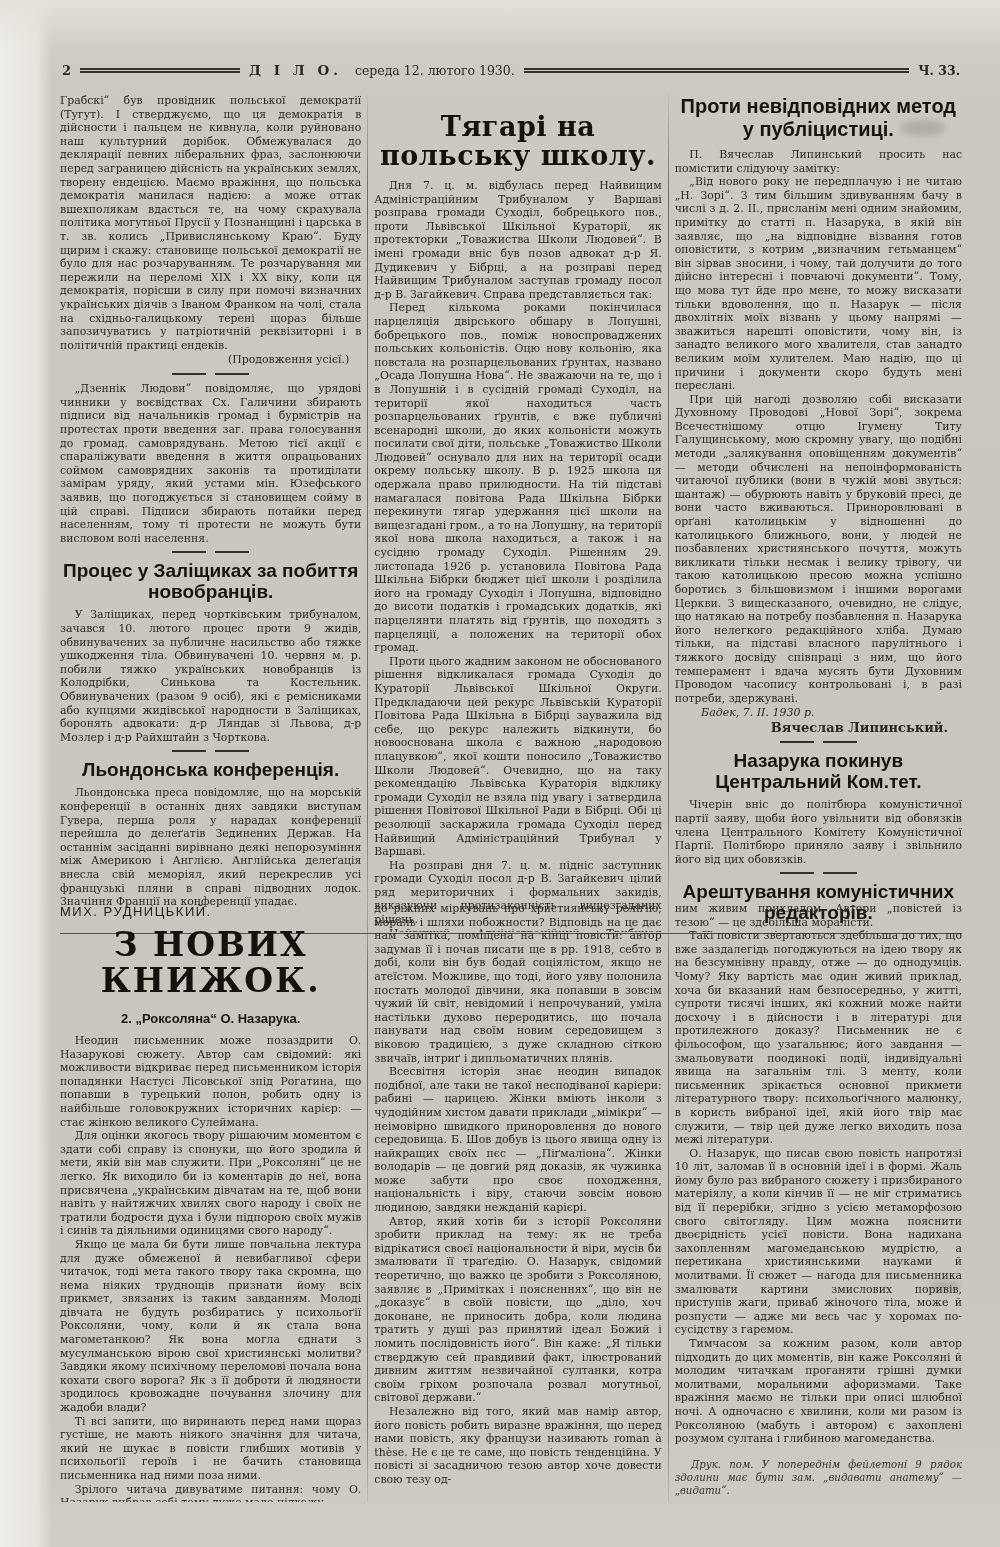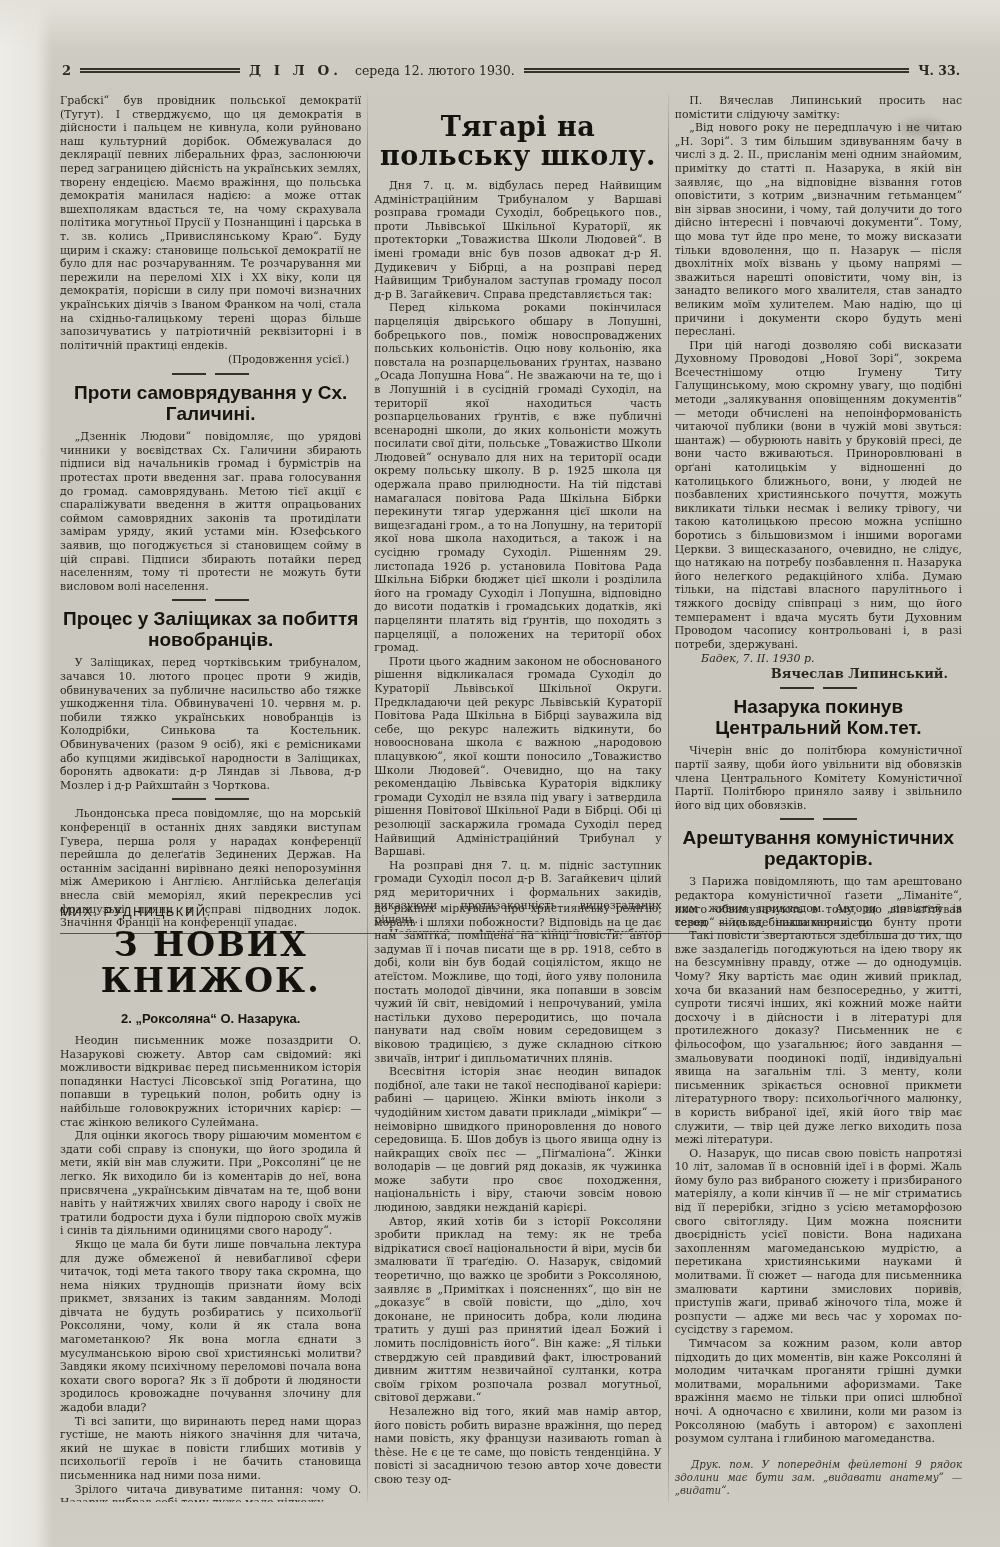--- a/index.html
+++ b/index.html
@@ -72,40 +72,40 @@
     <div class="col col1">
       <article>
         <p class="para noindent">Грабскі“ був провідник польської демократії (Тугут). І стверджуємо, що ця демократія в дійсности і пальцем не кивнула, коли руйновано наш культурний дорібок. Обмежувалася до деклярації певних ліберальних фраз, заслонюючи перед заграницею дійсність на українських землях, творену ендецією. Маємо вражіння, що польська демократія манилася надією: а може оттак вшехполякам вдасться те, на чому скрахувала політика могутньої Прусії у Познанщині і царська в т. зв. колись „Привислянському Краю“. Буду щирим і скажу: становище польської демократії не було для нас розчаруванням. Те розчарування ми пережили на переломі XIX і XX віку, коли ця демократія, порісши в силу при помочі визначних українських діячів з Іваном Франком на чолі, стала на східньо-галицькому терені щораз більше запозичуватись у патріотичній реквізиторні і в політичній практиці ендеків.</p>
         <p class="cont-footer">(Продовження усієї.)</p>
       </article>
       <div class="divider">
           <span></span>
           <span></span>
         </div>
       <article>
-        <h2 class="h-sans h1-col1">Проти самоврядування у Сх. Галичині.</h2>
         <div>
             <p class="para">„Дзеннік Людови“ повідомляє, що урядові чинники у воєвідствах Сх. Галичини збирають підписи від начальників громад і бурмістрів на протестах проти введення заг. права голосування до громад. самоврядувань. Метою тієї акції є спараліжувати введення в життя опрацьованих соймом самоврядних законів та протиділати замірам уряду, який устами мін. Юзефського заявив, що погоджується зі становищем сойму в цій справі. Підписи збирають потайки перед населенням, тому ті протести не можуть бути висловом волі населення.</p>
           </div>
       </article>
       <div class="divider">
           <span></span>
           <span></span>
         </div>
       <article>
         <h2 class="h-sans h1-col1">Процес у Заліщиках за побиття новобранців.</h2>
         <div>
             <p class="para">У Заліщиках, перед чортківським трибуналом, зачався 10. лютого процес проти 9 жидів, обвинувачених за публичне насильство або тяжке ушкодження тіла. Обвинувачені 10. червня м. р. побили тяжко українських новобранців із Колодрібки, Синькова та Костельник. Обвинувачених (разом 9 осіб), які є ремісниками або купцями жидівської народности в Заліщиках, боронять адвокати: д-р Ляндав зі Львова, д-р Мозлер і д-р Райхштайн з Чорткова.</p>
           </div>
       </article>
       <div class="divider">
           <span></span>
           <span></span>
         </div>
       <article>
+        <h2 class="h-sans h1-col1">Льондонська конференція.</h2>
         <div>
             <p class="para">Льондонська преса повідомляє, що на морській конференції в останніх днях завдяки виступам Гувера, перша роля у нарадах конференції перейшла до делеґатів Зединених Держав. На останнім засіданні вирівнано деякі непорозуміння між Америкою і Англією. Англійська делеґація внесла свій меморіял, який перекреслив усі французькі пляни в справі підводних лодок. Значіння Франції на конференції упадає.</p>
           </div>
       </article>
     </div>
 
     <div class="vrule"></div>
 
     <div class="col col2">
       <article>
@@ -118,20 +118,21 @@
             <p class="para">Найвищий Адміністраційний Трибунал прихилився до виводів д-ра Загайкевича і запізване рішення Львівської Кураторії скасував.</p>
           </div>
       </article>
 
     </div>
 
     <div class="vrule"></div>
 
     <div class="col col3">
       <article>
+        <h1 class="h-sans h-col3-main">Проти невідповідних метод у публіцистиці.</h1>
         <div>
             <p class="para">П. Вячеслав Липинський просить нас помістити слідуючу замітку:</p>
             <p class="para">„Від нового року не передплачую і не читаю „Н. Зорі“. З тим більшим здивуванням бачу в числі з д. 2. ІІ., присланім мені одним знайомим, примітку до статті п. Назарука, в якій він заявляє, що „на відповідне візвання готов оповістити, з котрим „визначним гетьманцем“ він зірвав зносини, і чому, тай долучити до того дійсно інтересні і повчаючі документи“. Тому, що мова тут йде про мене, то можу висказати тільки вдоволення, що п. Назарук — після двохлітніх моїх візвань у цьому напрямі — зважиться нарешті оповістити, чому він, із занадто великого мого хвалителя, став занадто великим моїм хулителем. Маю надію, що ці причини і документи скоро будуть мені переслані.</p>
             <p class="para">При цій нагоді дозволяю собі висказати Духовному Проводові „Нової Зорі“, зокрема Всечестнішому отцю Ігумену Титу Галущинському, мою скромну увагу, що подібні методи „залякування оповіщенням документів“ — методи обчислені на непоінформованість читаючої публики (вони в чужій мові звуться: шантаж) — обурюють навіть у бруковій пресі, де вони часто вживаються. Приноровлювані в орґані католицькім у відношенні до католицького ближнього, вони, у людей не позбавлених християнського почуття, можуть викликати тільки несмак і велику трівогу, чи такою католицькою пресою можна успішно боротись з більшовизмом і іншими ворогами Церкви. З вищесказаного, очевидно, не слідує, що натякаю на потребу позбавлення п. Назарука його нелегкого редакційного хліба. Думаю тільки, на підставі власного парулітнього і тяжкого досвіду співпраці з ним, що його темперамент і вдача мусять бути Духовним Проводом часопису контрольовані і, в разі потреби, здержувані.</p>
           </div>
         <p class="dateline">Бадек, 7. ІІ. 1930 р.</p>
         <p class="signature">Вячеслав Липинський.</p>
       </article>
       <div class="divider">
           <span></span>

